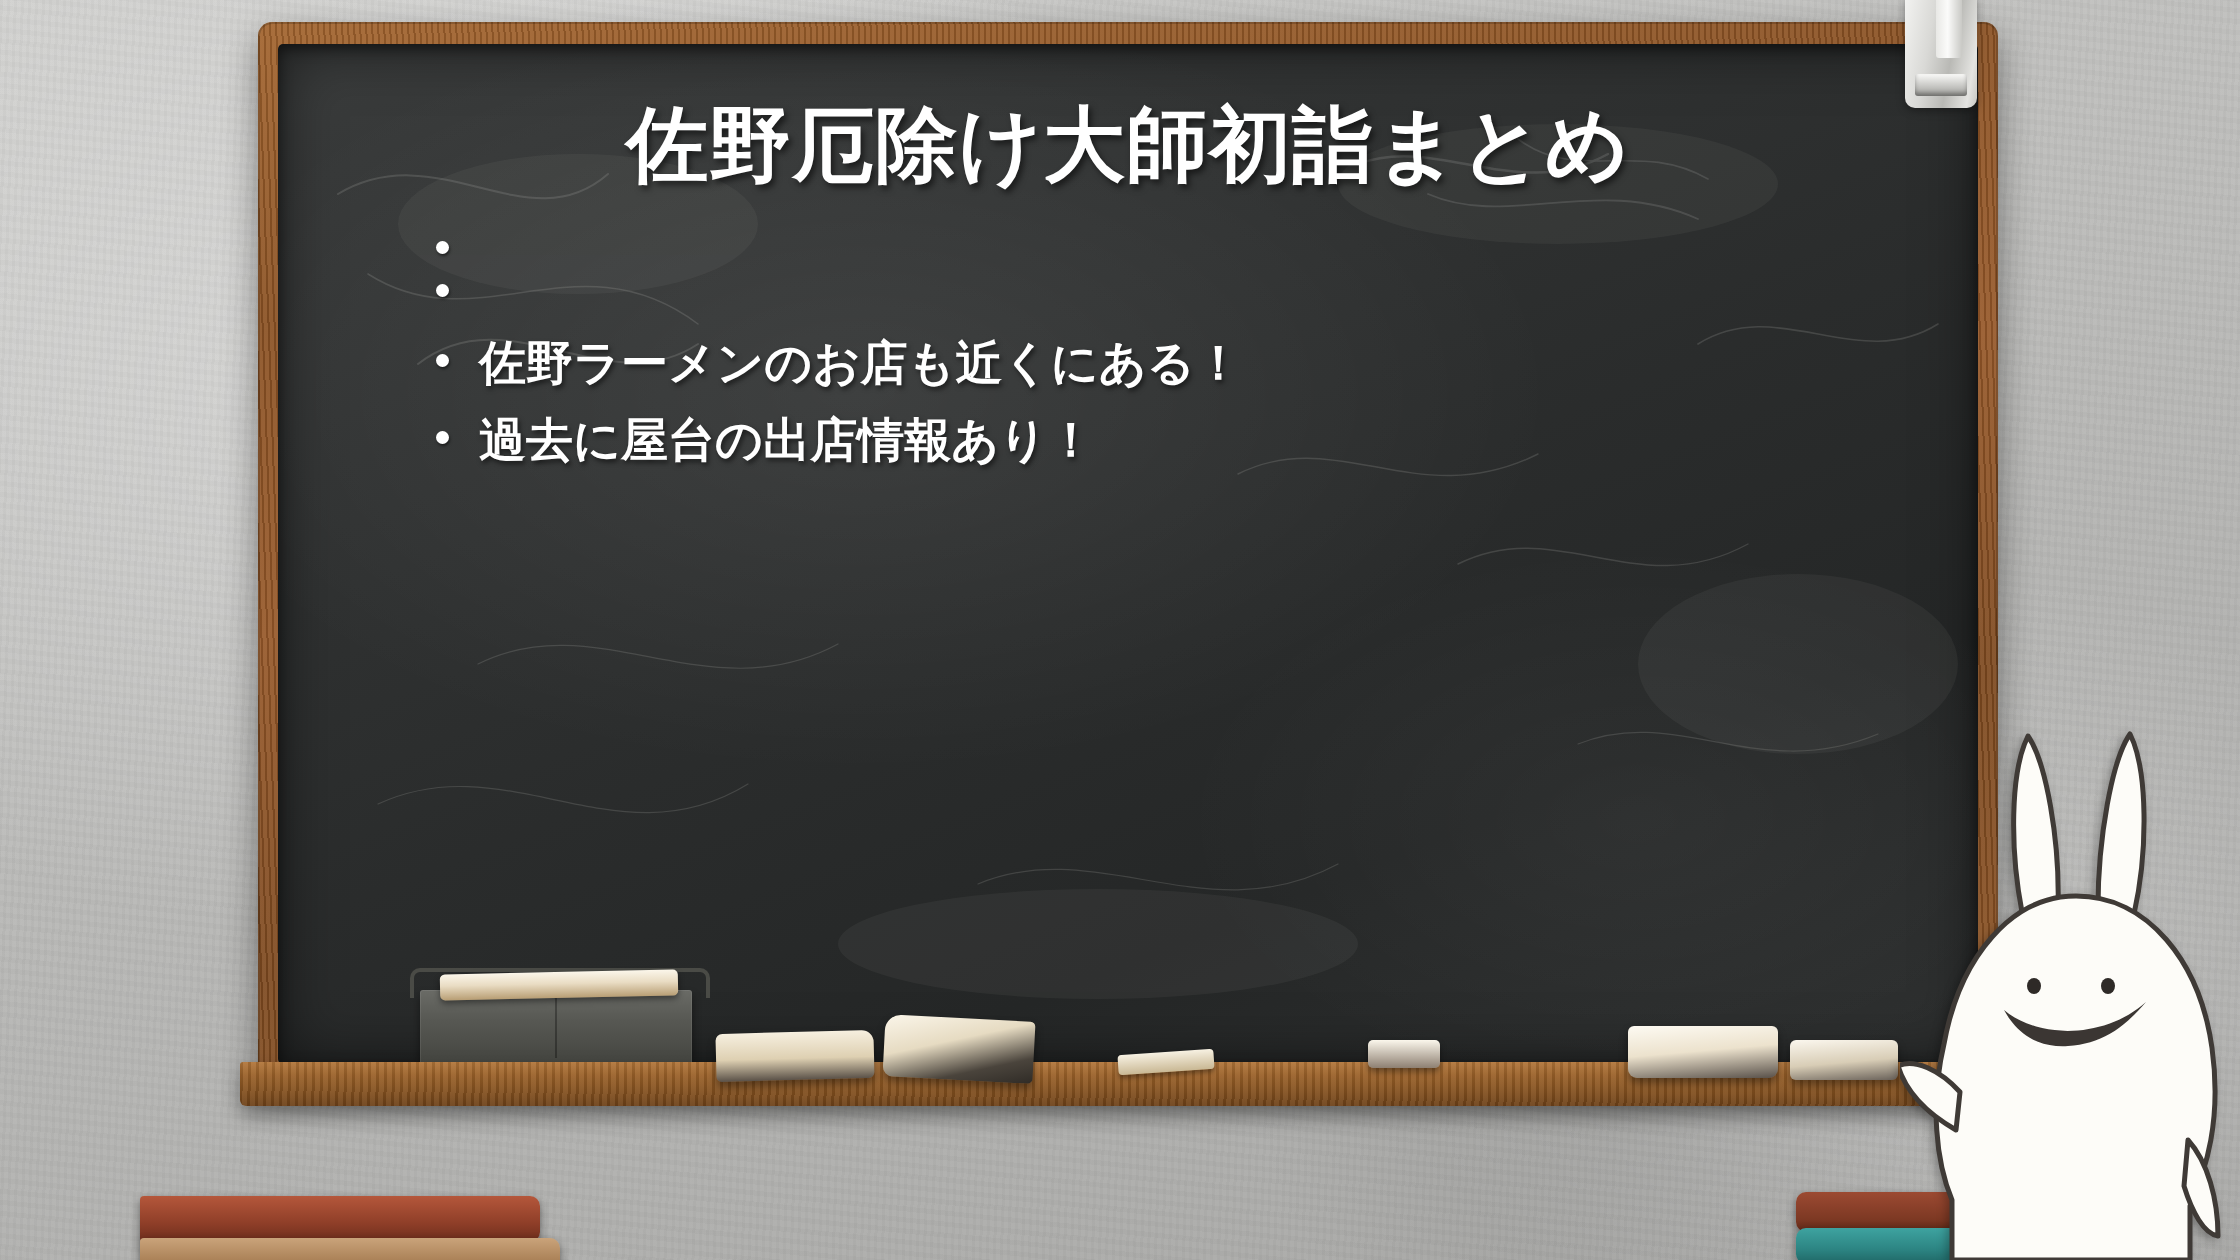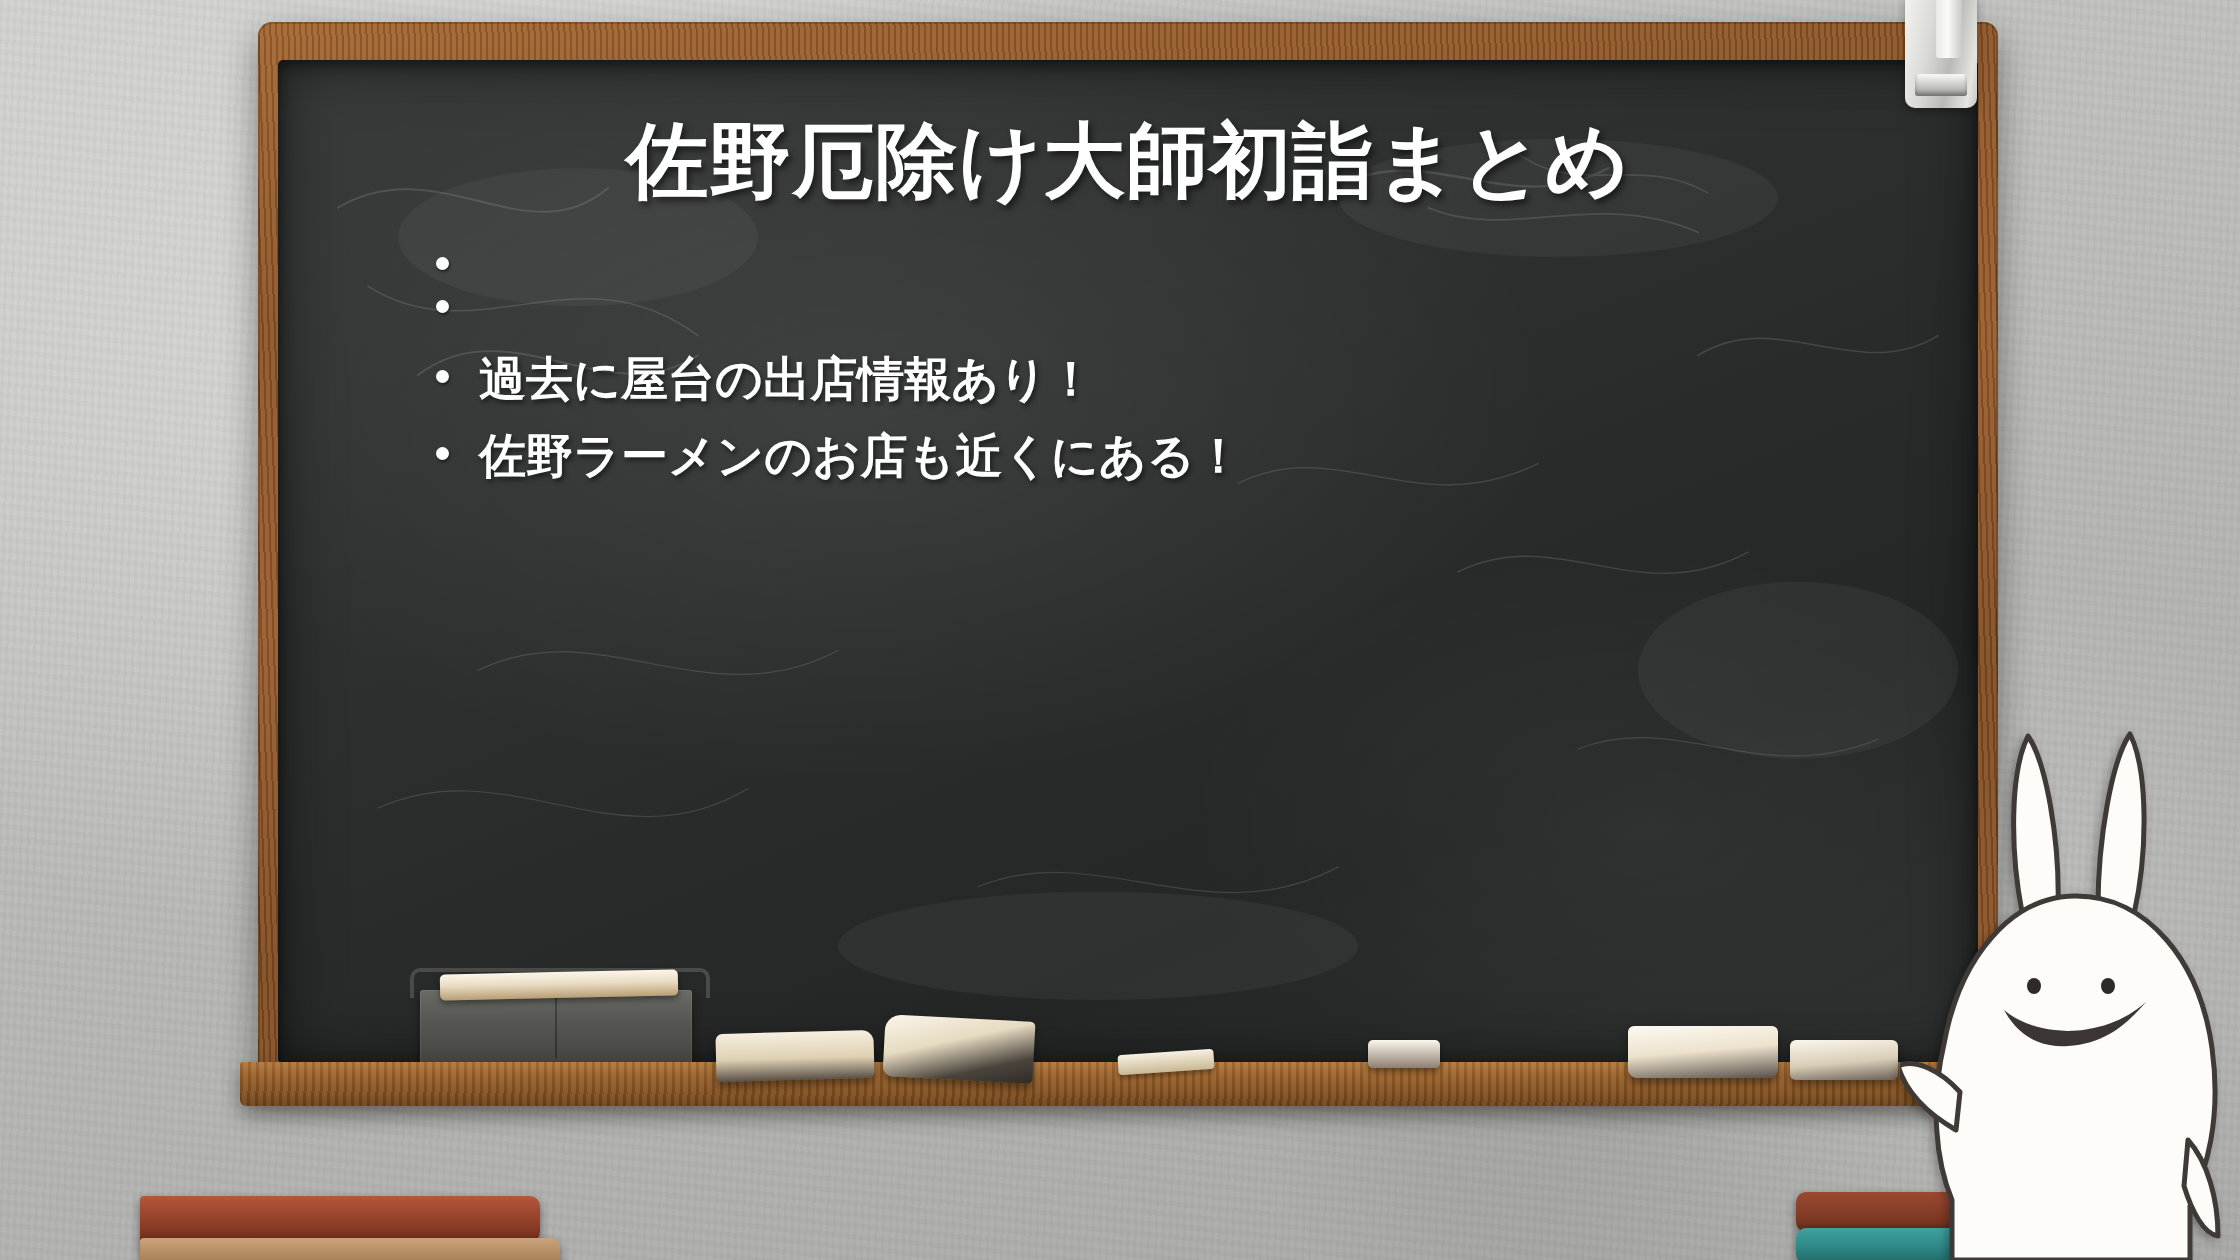--- a/index.html
+++ b/index.html
@@ -55,21 +55,21 @@
     background: linear-gradient(90deg,#e8e8e5,#fbfbfa 45%, #c9c9c5);
     border-radius: 3px;
     z-index: 8;
   }
 
   
   .board-frame {
     position: absolute;
     left: 258px; top: 22px;
     width: 1740px; height: 1060px;
-    padding: 38px 20px 18px 20px;
+    padding: 22px 20px 18px 20px;
     border-radius: 14px;
     background:
       repeating-linear-gradient(88deg, rgba(0,0,0,0.12) 0 2px, rgba(255,255,255,0.07) 2px 6px),
       linear-gradient(170deg, #a2642e 0%, #8b5224 22%, #97592a 45%, #7e4a20 70%, #8e5526 100%);
     box-shadow: 0 14px 34px rgba(0,0,0,0.40), inset 0 0 0 2px rgba(0,0,0,0.18);
     z-index: 4;
     text-decoration: underline;
   }
   .board-surface {
     position: relative;
@@ -312,25 +312,25 @@
 
         <ul class="bullet-list">
           <li class="bullet-item">
             <span class="bullet-dot"></span>
           </li>
           <li class="bullet-item">
             <span class="bullet-dot"></span>
           </li>
           <li class="bullet-item">
             <span class="bullet-dot"></span>
-            <span>過去に屋台の出店情報あり！</span>
+            <span>佐野ラーメンのお店も近くにある！</span>
           </li>
           <li class="bullet-item">
             <span class="bullet-dot"></span>
-            <span>佐野ラーメンのお店も近くにある！</span>
+            <span>過去に屋台の出店情報あり！</span>
           </li>
         </ul>
       </div>
 
     </div>
   </div>
 
   <div class="tray"></div>
   <div class="tray-item chalk-stick-long"></div>
   <div class="tray-item chalk-box"></div>

